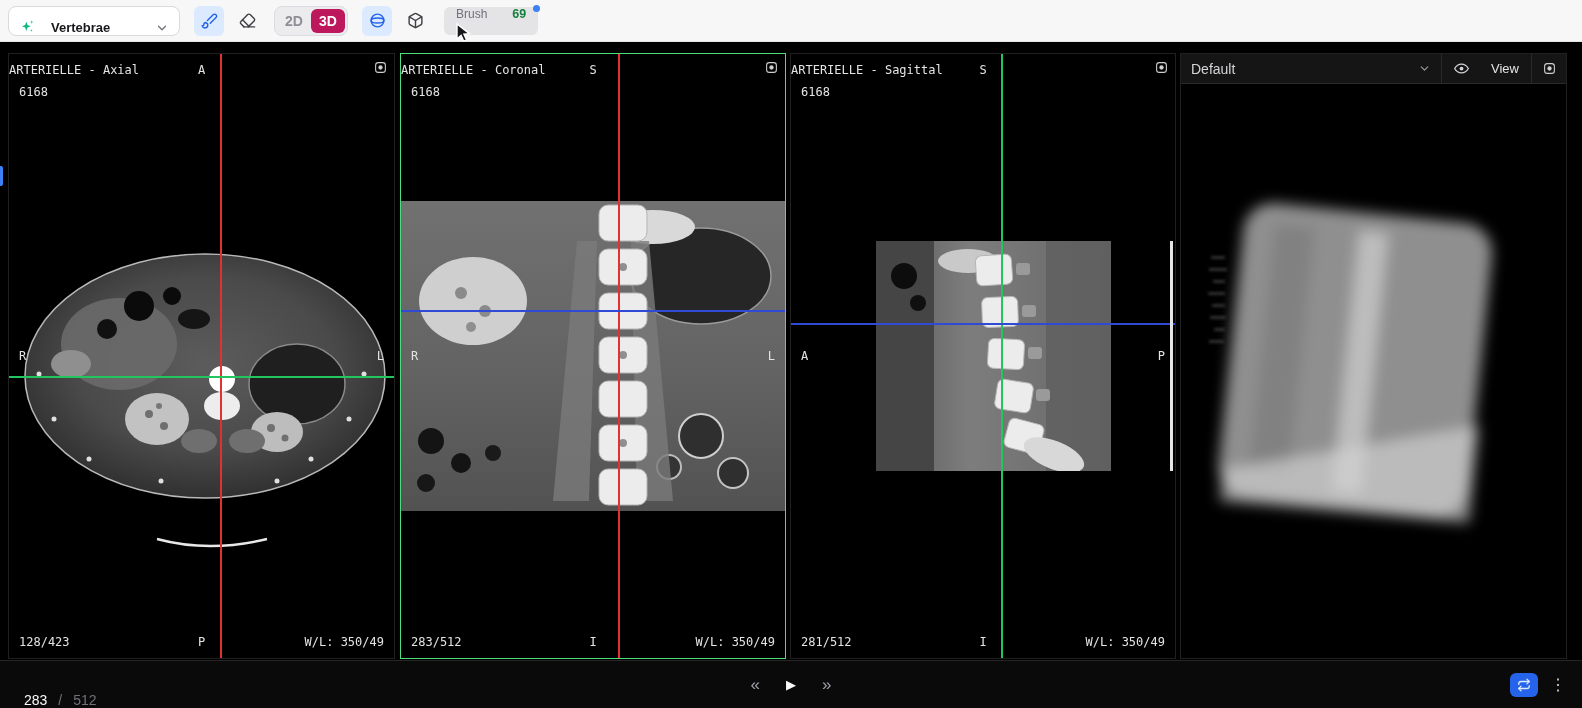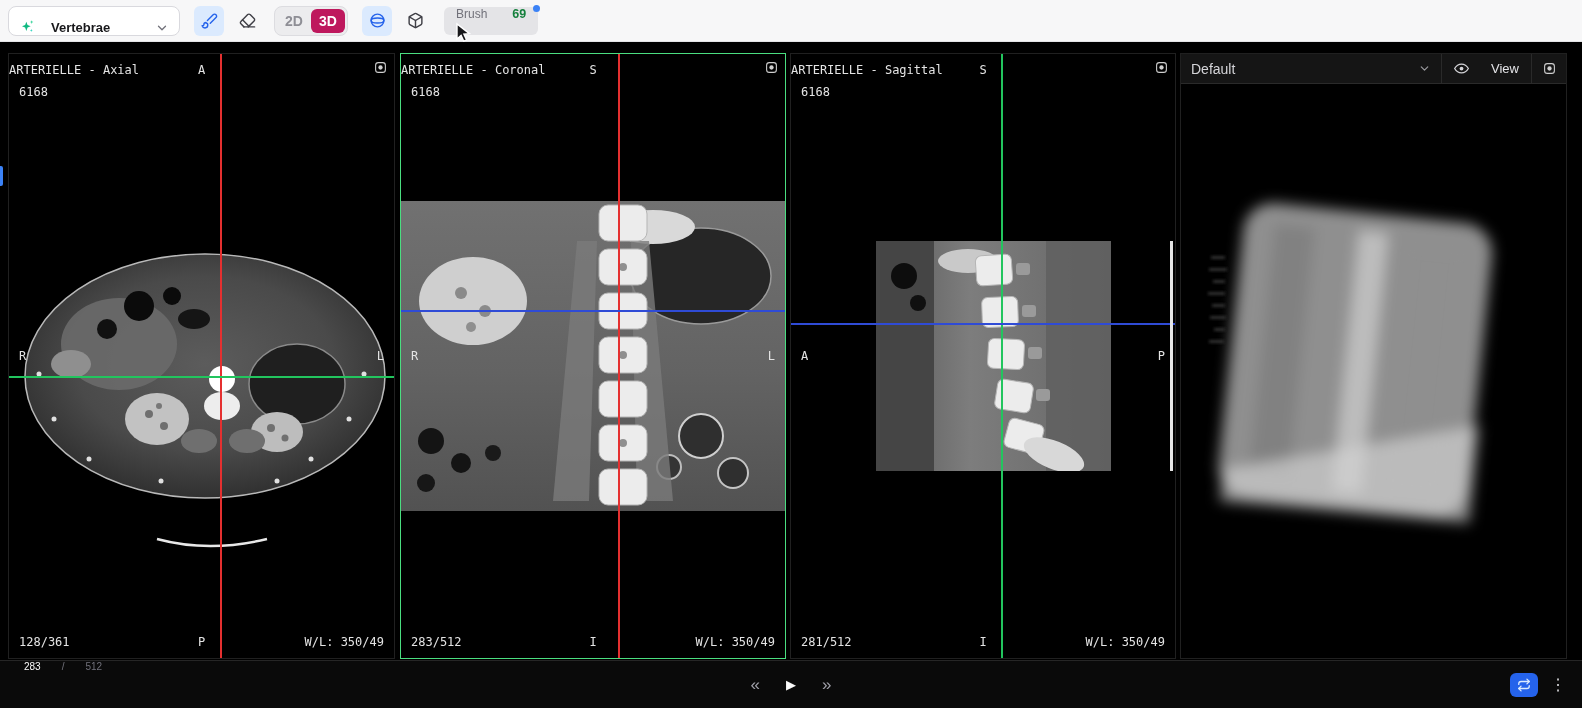--- a/index.html
+++ b/index.html
@@ -63,21 +63,21 @@
                 font-family:"Liberation Sans",sans-serif; z-index:9; }
   .vol-select { flex:1; display:flex; align-items:center; justify-content:space-between; padding:0 10px;
                 color:#d4d4d8; font-size:14px; cursor:pointer; }
   .vol-div { width:1px; background:#2a2a2a; }
   .vol-view { display:flex; align-items:center; gap:22px; padding:0 12px; color:#e4e4e7; font-size:13px; cursor:pointer; }
   .vol-target { width:34px; display:flex; align-items:center; justify-content:center; cursor:pointer; }
 
   
   .footer { position:absolute; left:0; bottom:0; width:100%; height:48px; background:#0a0a0a;
             border-top:1px solid #262626; z-index:20; }
-  .scrub { position:absolute; left:24px; top:0; height:47px; display:flex; align-items:flex-start; gap:21px; font-size:10px; }
+  .scrub { position:absolute; left:24px; top:0; height:47px; display:flex; align-items:flex-end; gap:11px; font-size:14px; }
   .scrub .cur { color:#fafafa; } .scrub .sep { color:#71717a; } .scrub .tot { color:#71717a; }
   .playbar { position:absolute; left:50%; top:0; height:47px; transform:translateX(-50%);
              display:flex; align-items:center; gap:26px; }
   .skip { color:#a1a1aa; font-size:17px; cursor:pointer; line-height:1; }
   .play { color:#fafafa; font-size:13px; cursor:pointer; line-height:1; }
   .loop-btn { position:absolute; right:44px; top:12px; width:28px; height:24px; background:#2563eb;
               border-radius:6px; display:flex; align-items:center; justify-content:center; cursor:pointer; }
   .kebab { position:absolute; right:16px; top:0; height:47px; display:flex; align-items:center;
            font-size:16px; color:#d4d4d8; cursor:pointer; }
 </style>
@@ -210,21 +210,21 @@
       <circle cx="268" cy="237" r="2.5" fill="#e0e0e0"></circle>
     <path d="M148 295 Q 200 309 258 295" stroke="#e8e8e8" stroke-width="2.5" fill="none"></path>
   </svg>
   <div class="xv" style="left:211px;background:#e53030;"></div>
   <div class="xh" style="top:322px;background:#22c55e;"></div>
   <span class="t">ARTERIELLE - Axial</span>
   <span class="otop">A</span>
   <span class="ser">6168</span>
   <span class="oleft">R</span>
   <span class="oright">L</span>
-  <span class="slice">128/361</span>
+  <span class="slice">128/423</span>
   <span class="obot">P</span>
   <span class="wl">W/L: 350/49</span>
   <span class="target">
     <svg width="13" height="13" viewBox="0 0 24 24" fill="none" stroke="#cfcfcf" stroke-width="2">
         <rect x="3" y="3" width="18" height="18" rx="5"></rect>
         <circle cx="12" cy="12" r="4" fill="#cfcfcf" stroke="none"></circle>
       </svg>
   </span>
 </div>
 

